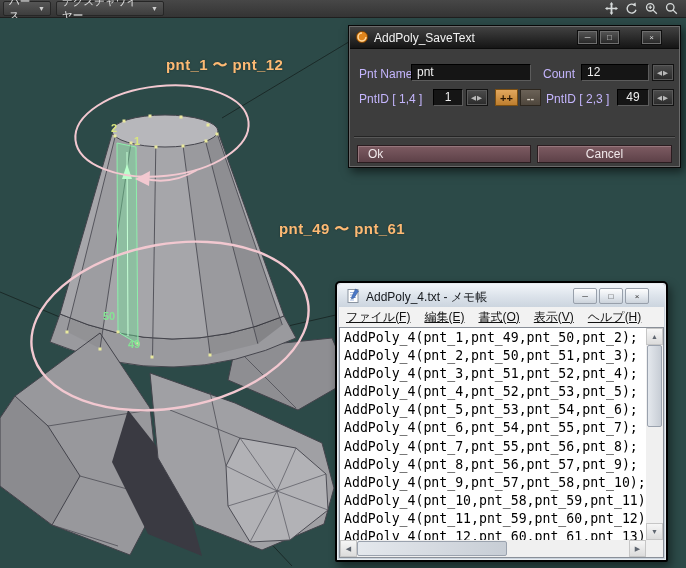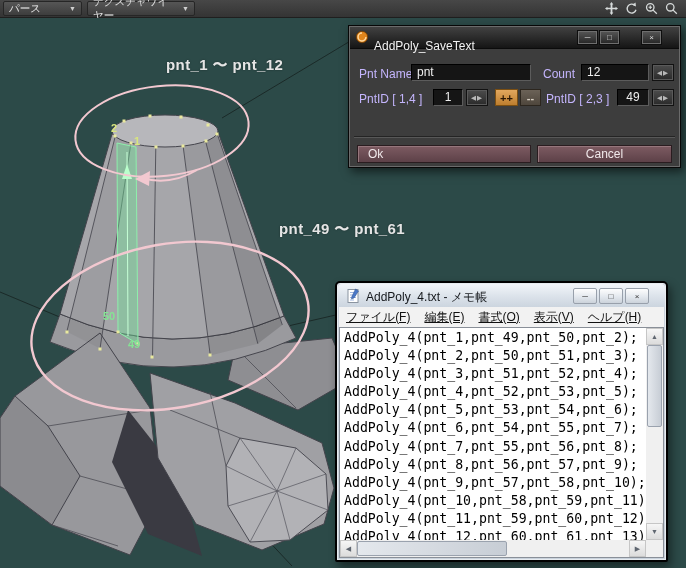--- a/index.html
+++ b/index.html
@@ -14,32 +14,32 @@
       background:linear-gradient(#565656,#3d3d3d);border:1px solid #262626;border-radius:2px;
       color:#e6e6e6;font-size:10.5px;padding:0 5px;margin-right:5px;}
   .dd-arrow{font-size:7px;color:#cfcfcf;margin-left:6px;}
   .tb-icons{margin-left:auto;display:flex;gap:3px;align-items:center;padding-right:3px;}
   .tb-btn{width:17px;height:15px;display:flex;align-items:center;justify-content:center;}
   .tb-btn svg{width:13px;height:13px;}
 
   
   .viewport{position:absolute;top:18px;left:0;width:686px;height:550px;background:#2c4a48;}
   .viewport svg{position:absolute;top:0;left:0;}
-  .vp-label{position:absolute;color:#e5e5e5;font-size:15px;font-weight:bold;letter-spacing:.4px;
+  .vp-label{position:absolute;color:#fdba74;font-size:15px;font-weight:bold;letter-spacing:.4px;
             text-shadow:0 0 2px rgba(0,0,0,.4);white-space:nowrap;}
   .vnum{font-family:"Liberation Sans",sans-serif;font-weight:bold;font-size:11px;}
 
   
   .dialog{position:absolute;left:348px;top:25px;width:333px;height:143px;background:#3d3d3d;
           border:1px solid #070707;box-shadow:inset 0 0 0 1px #6b6b6b,3px 4px 9px rgba(0,0,0,.55);
           box-sizing:border-box;font-size:12px;}
   .d-titlebar{position:absolute;top:1px;left:1px;right:1px;height:21px;
               background:linear-gradient(#414141,#151515);border-bottom:1px solid #0b0b0b;}
   .d-icon{position:absolute;left:5px;top:3px;width:14px;height:14px;}
-  .d-title{position:absolute;left:24px;top:12px;font-size:12px;color:#f2f2f2;}
+  .d-title{position:absolute;left:24px;top:4px;font-size:12px;color:#f2f2f2;}
   .d-btn{position:absolute;top:3px;width:21px;height:15px;box-sizing:border-box;
          background:linear-gradient(#575757,#252525);border:1px solid #0e0e0e;
          box-shadow:inset 0 0 0 1px #6e6e6e;color:#ddd;font-size:8px;
          display:flex;align-items:center;justify-content:center;}
   .lbl{position:absolute;color:#c4b5fd;font-size:12px;line-height:14px;white-space:nowrap;}
   .fld{position:absolute;box-sizing:border-box;height:17px;background:#151515;
        border:1px solid;border-color:#000 #5c5c5c #5c5c5c #000;color:#efefef;
        font-size:12px;line-height:15px;padding:0 5px;white-space:nowrap;}
   .fld.center{text-align:center;padding:0;}
   .spin{position:absolute;width:22px;height:17px;box-sizing:border-box;
@@ -85,21 +85,21 @@
           color:#5f6670;font-size:7px;display:flex;align-items:center;justify-content:center;}
   .sb-thumb{position:absolute;background:linear-gradient(90deg,#e4e8ed,#c7cdd5);
             border:1px solid #9aa2ae;border-radius:2px;box-sizing:border-box;}
 </style>
 </head>
 <body>
 
 <div class="screen">
 
   <div class="toolbar">
-    <div class="dd" style="width:79px">
+    <div class="dd" style="width:48px">
       <span>パース</span>
       <span class="dd-arrow">▼</span>
     </div>
     <div class="dd" style="width:108px">
       <span>テクスチャワイヤー</span>
       <span class="dd-arrow">▼</span>
     </div>
     <div class="tb-icons">
       <div class="tb-btn">
           <svg viewBox="0 0 16 16">

